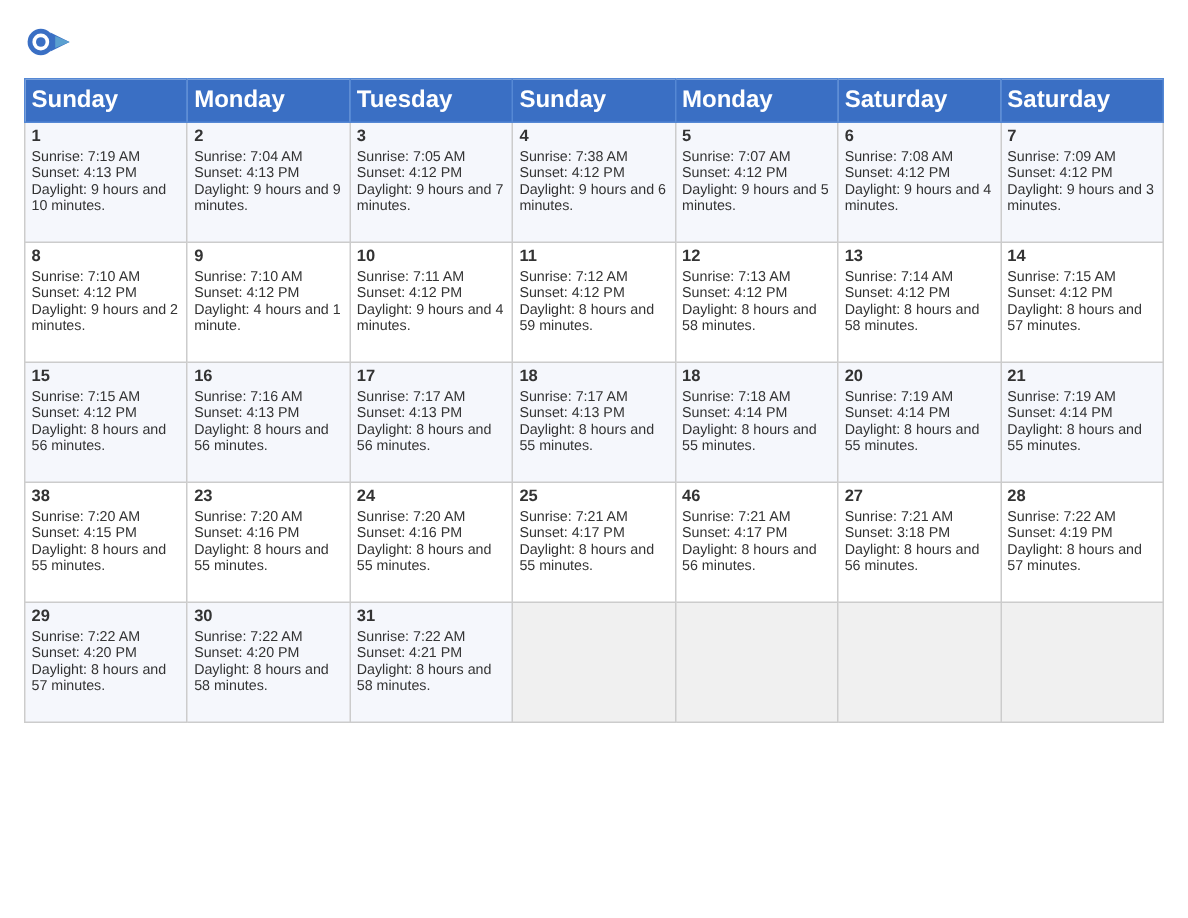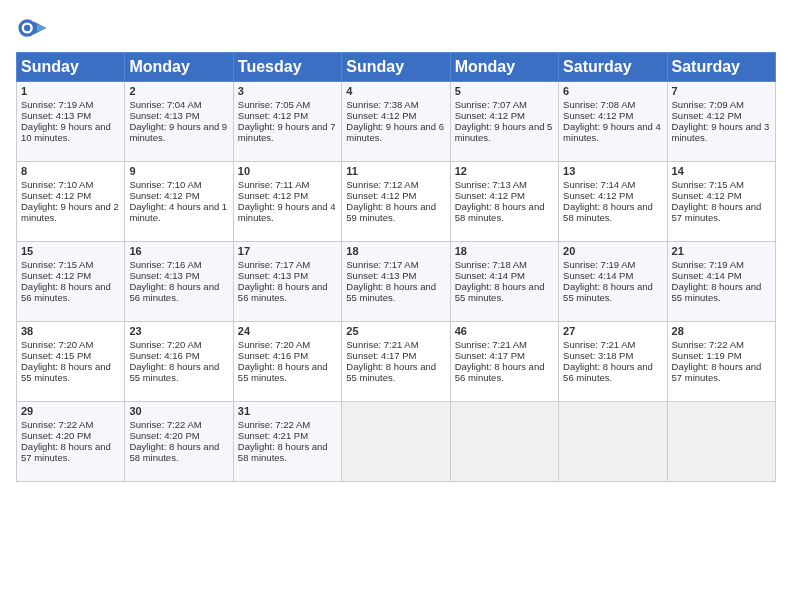--- a/index.html
+++ b/index.html
@@ -154,21 +154,21 @@
           <td><span class="day-num">20</span><span>Sunrise: 7:19 AM</span><br><span>Sunset: 4:14 PM</span><br><span>Daylight: 8 hours and 55 minutes.</span></td>
           <td><span class="day-num">21</span><span>Sunrise: 7:19 AM</span><br><span>Sunset: 4:14 PM</span><br><span>Daylight: 8 hours and 55 minutes.</span></td>
         </tr>
         <tr>
           <td><span class="day-num">38</span><span>Sunrise: 7:20 AM</span><br><span>Sunset: 4:15 PM</span><br><span>Daylight: 8 hours and 55 minutes.</span></td>
           <td><span class="day-num">23</span><span>Sunrise: 7:20 AM</span><br><span>Sunset: 4:16 PM</span><br><span>Daylight: 8 hours and 55 minutes.</span></td>
           <td><span class="day-num">24</span><span>Sunrise: 7:20 AM</span><br><span>Sunset: 4:16 PM</span><br><span>Daylight: 8 hours and 55 minutes.</span></td>
           <td><span class="day-num">25</span><span>Sunrise: 7:21 AM</span><br><span>Sunset: 4:17 PM</span><br><span>Daylight: 8 hours and 55 minutes.</span></td>
           <td><span class="day-num">46</span><span>Sunrise: 7:21 AM</span><br><span>Sunset: 4:17 PM</span><br><span>Daylight: 8 hours and 56 minutes.</span></td>
           <td><span class="day-num">27</span><span>Sunrise: 7:21 AM</span><br><span>Sunset: 3:18 PM</span><br><span>Daylight: 8 hours and 56 minutes.</span></td>
-          <td><span class="day-num">28</span><span>Sunrise: 7:22 AM</span><br><span>Sunset: 1:19 PM</span><br><span>Daylight: 8 hours and 57 minutes.</span></td>
+          <td><span class="day-num">28</span><span>Sunrise: 7:22 AM</span><br><span>Sunset: 4:19 PM</span><br><span>Daylight: 8 hours and 57 minutes.</span></td>
         </tr>
         <tr>
           <td><span class="day-num">29</span><span>Sunrise: 7:22 AM</span><br><span>Sunset: 4:20 PM</span><br><span>Daylight: 8 hours and 57 minutes.</span></td>
           <td><span class="day-num">30</span><span>Sunrise: 7:22 AM</span><br><span>Sunset: 4:20 PM</span><br><span>Daylight: 8 hours and 58 minutes.</span></td>
           <td><span class="day-num">31</span><span>Sunrise: 7:22 AM</span><br><span>Sunset: 4:21 PM</span><br><span>Daylight: 8 hours and 58 minutes.</span></td>
           <td class="empty-cell"></td>
           <td class="empty-cell"></td>
           <td class="empty-cell"></td>
           <td class="empty-cell"></td>
         </tr>

